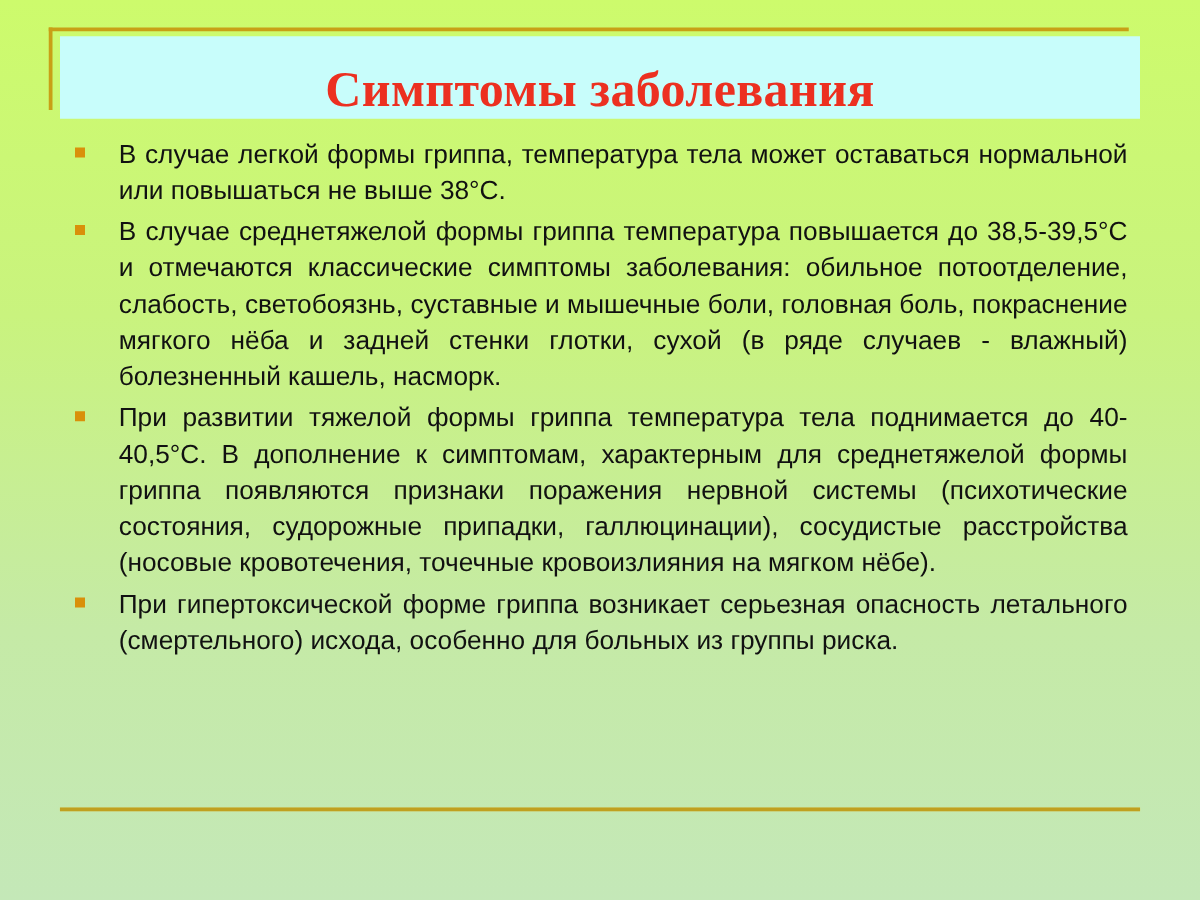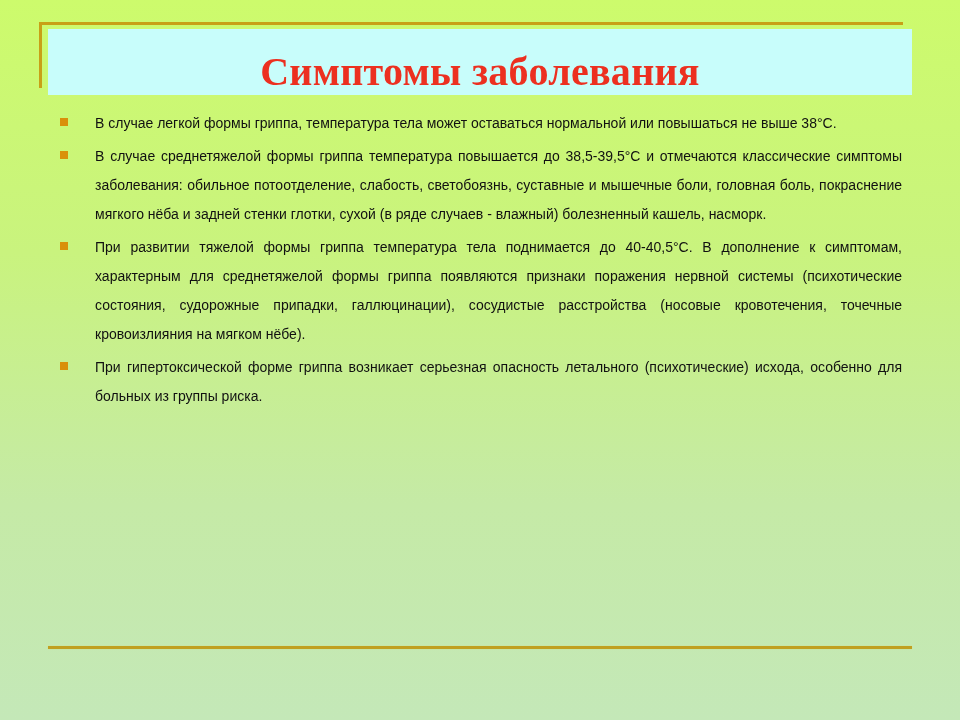--- a/index.html
+++ b/index.html
@@ -63,21 +63,21 @@
   }
   .bullet-marker {
     position: absolute;
     left: 4px;
     top: 9px;
     width: 8px;
     height: 8px;
     background: #d9900a;
   }
   .bullet-text {
-    font-size: 14px;
+    font-size: 21px;
     line-height: 29px;
     color: #111;
     text-align: justify;
     text-align-last: left;
     display: block;
   }
   .bottom-line {
     position: absolute;
     left: 48px;
     top: 646px;
@@ -105,17 +105,17 @@
   <div class="bullet-item">
     <span class="bullet-marker"></span>
     <span class="bullet-text">В случае среднетяжелой формы гриппа температура повышается до 38,5-39,5°С и отмечаются классические симптомы заболевания: обильное потоотделение, слабость, светобоязнь, суставные и мышечные боли, головная боль, покраснение мягкого нёба и задней стенки глотки, сухой (в ряде случаев - влажный) болезненный кашель, насморк.</span>
   </div>
   <div class="bullet-item">
     <span class="bullet-marker"></span>
     <span class="bullet-text">При развитии тяжелой формы гриппа температура тела поднимается до 40-40,5°С. В дополнение к симптомам, характерным для среднетяжелой формы гриппа появляются признаки поражения нервной системы (психотические состояния, судорожные припадки, галлюцинации), сосудистые расстройства (носовые кровотечения, точечные кровоизлияния на мягком нёбе).</span>
   </div>
   <div class="bullet-item">
     <span class="bullet-marker"></span>
-    <span class="bullet-text">При гипертоксической форме гриппа возникает серьезная опасность летального (психотические) исхода, особенно для больных из группы риска.</span>
+    <span class="bullet-text">При гипертоксической форме гриппа возникает серьезная опасность летального (смертельного) исхода, особенно для больных из группы риска.</span>
   </div>
 </div>
 
 <div class="bottom-line"></div>
 
 </body></html>

